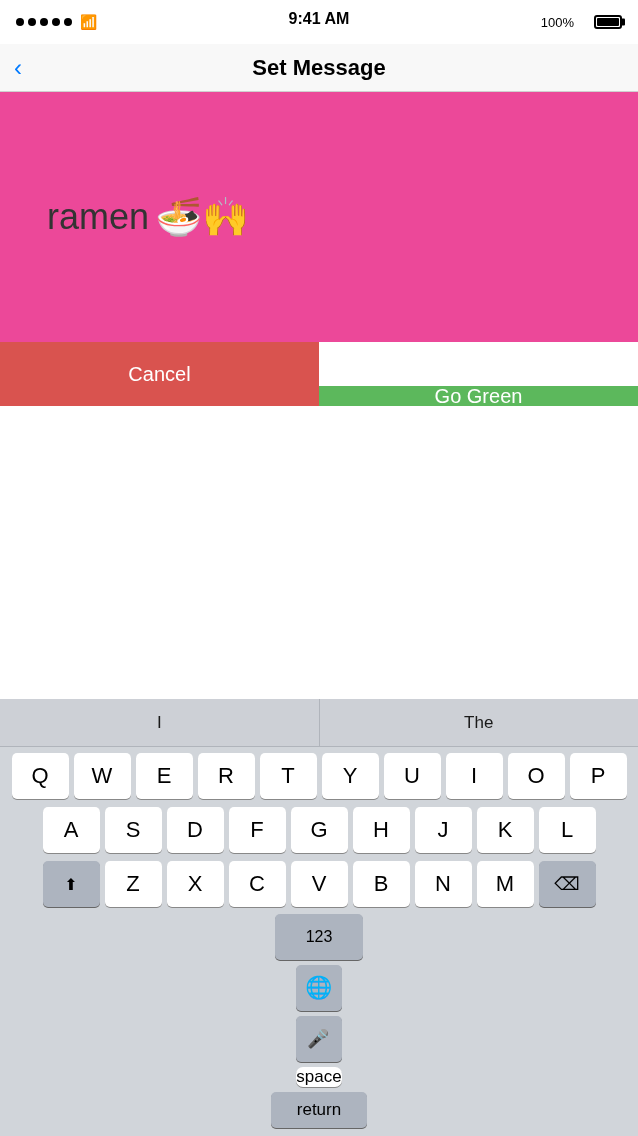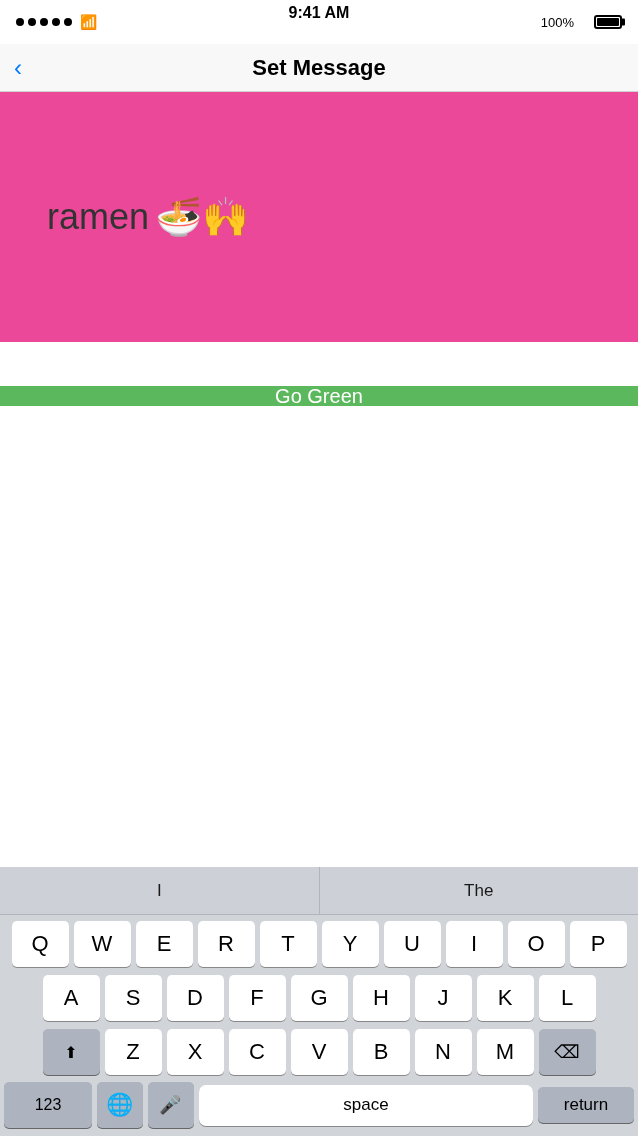--- a/index.html
+++ b/index.html
@@ -39,21 +39,21 @@
       font-size: 14px;
       margin-left: 4px;
     }
     .status-time {
       font-size: 16px;
       font-weight: 600;
       color: #000;
       position: absolute;
       left: 50%;
       transform: translateX(-50%);
-      top: 4px;
+      top: 10px;
     }
     .status-right {
       display: flex;
       align-items: center;
       gap: 20px;
       font-size: 13px;
       font-weight: 500;
     }
     .battery-text { font-size: 13px; }
     .battery-icon {
@@ -241,20 +241,21 @@
       width: 46px;
       min-width: 46px;
       flex: 0.75;
     }
 
     .bottom-row {
       display: flex;
       padding: 5px 4px 8px;
       gap: 5px;
       align-items: center;
+      flex-direction: column;
     }
     .key-123 {
       width: 88px;
       min-width: 88px;
       flex: none;
       height: 46px;
       background: #adb4bf;
       border-radius: 5px;
       box-shadow: 0 1px 0 #666;
       font-size: 16px;
@@ -346,20 +347,21 @@
 </div>
 
 <div class="message-area">
   <div class="message-text">
     <span>ramen</span>
     <span class="message-emoji">🍜🙌</span>
   </div>
 </div>
 
 <div class="action-buttons">
+  <button class="btn-cancel">Cancel</button>
   <button class="btn-go-green">Go Green</button>
 </div>
 
 <div class="keyboard">
 
   <div class="autocomplete-bar">
     <div class="autocomplete-item">I</div>
     <div class="autocomplete-item">The</div>
   </div>
 

